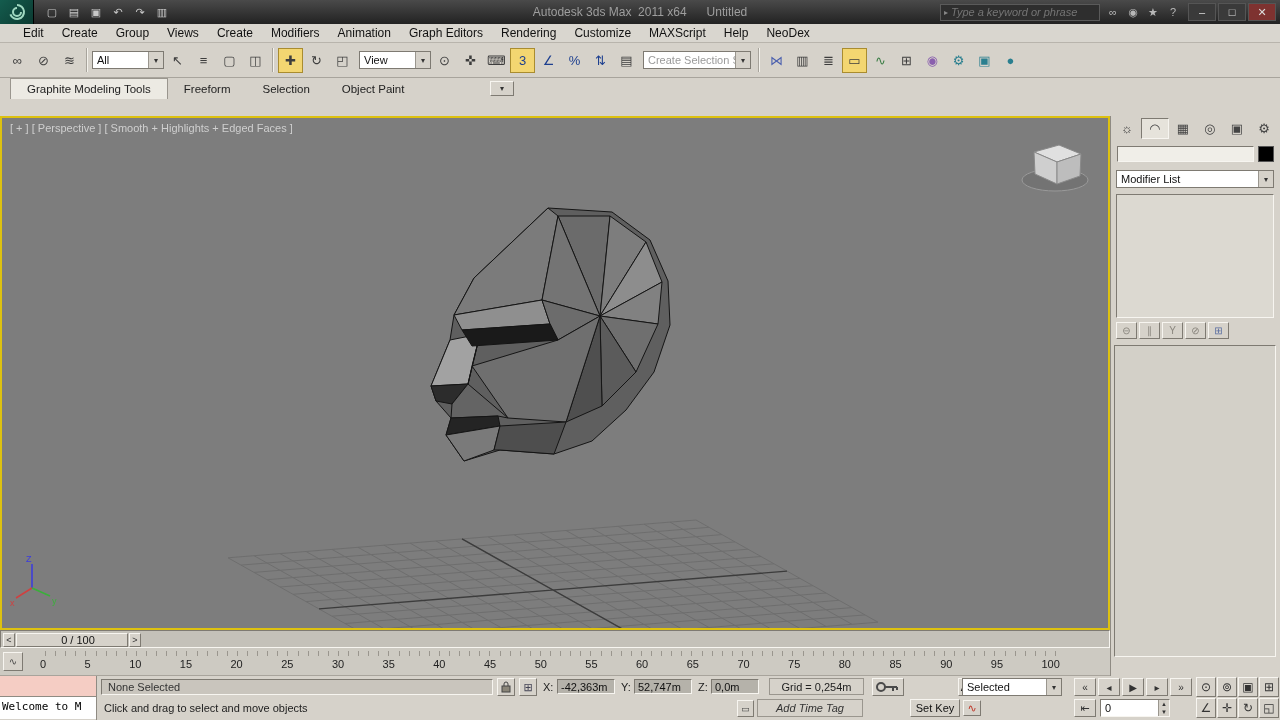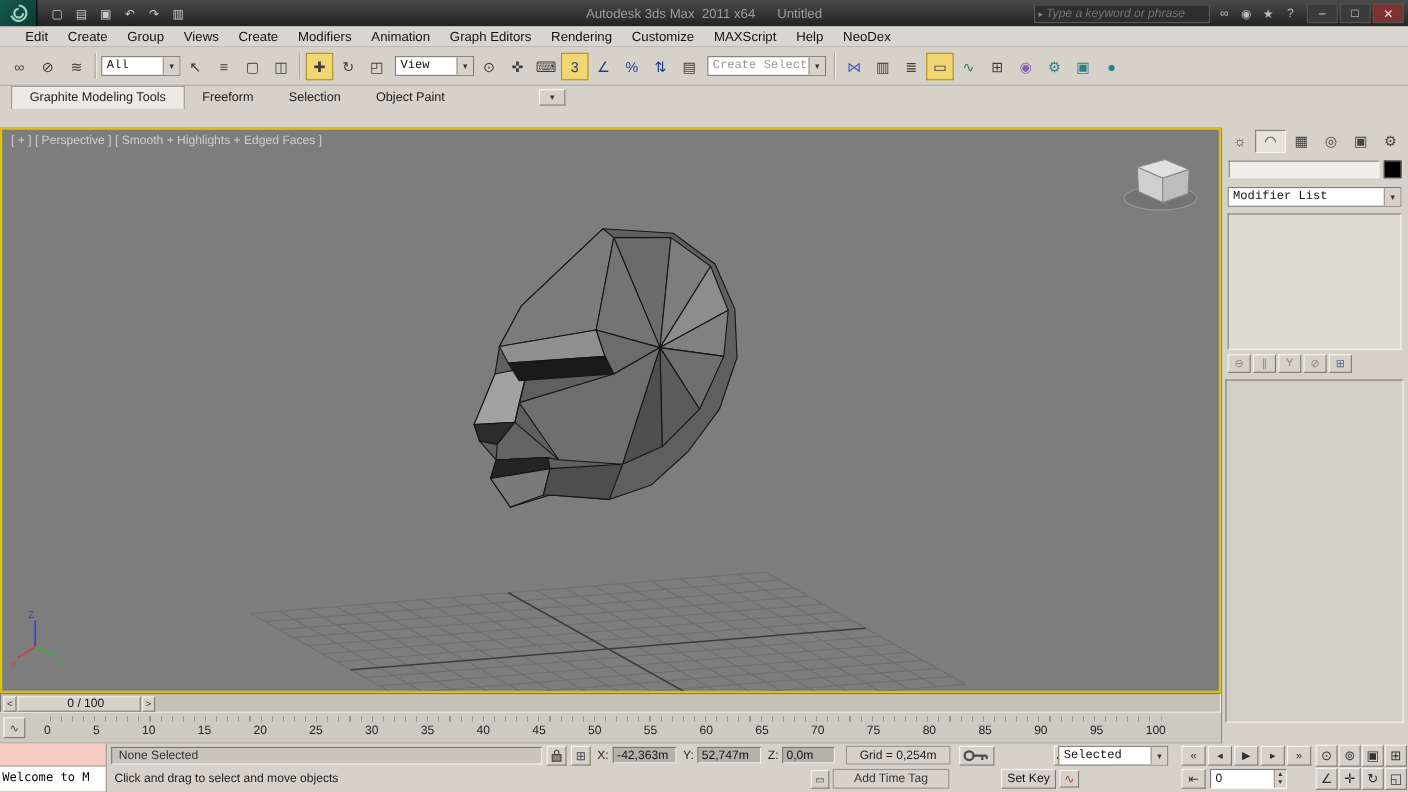--- a/index.html
+++ b/index.html
@@ -40,21 +40,21 @@
   
   #maintoolbar { position:absolute; left:0; top:43px; width:1280px; height:35px; background:#d6d2ca;
     border-bottom:1px solid #a8a49c; display:flex; align-items:center; padding:0 5px; gap:1px; }
   .tbtn { width:25px; height:25px; display:flex; align-items:center; justify-content:center;
     border:1px solid transparent; color:#3d3d3d; }
   .tbtn .glyph { color:inherit; }
   .tbtn.active { background:#f3d671; border:1px solid #a98c2f; }
   .tsep { width:2px; height:24px; border-left:1px solid #a8a49c; border-right:1px solid #f4f2ec; margin:0 3px; }
   .combo { background:#fff; border:1px solid #7e7a72; height:18px; display:flex; align-items:center;
     font-size:11px; color:#111; }
-  .combo .combo-val { padding-left:4px; white-space:nowrap; overflow:hidden; flex:1;font-family:Liberation Mono, monospace; }
+  .combo .combo-val { padding-left:4px; white-space:nowrap; overflow:hidden; flex:1; }
   .combo .combo-val.ghost { color:#9a9a9a; }
   .combo .combo-arrow { width:15px; height:100%; background:#d6d2ca; border-left:1px solid #9a968e;
     display:flex; align-items:center; justify-content:center; font-size:8px; color:#333; flex:none; }
 
   
   #ribbontabs { position:absolute; left:0; top:78px; width:1280px; height:21px; background:#d6d2ca;
     display:flex; align-items:flex-end; padding-left:10px; }
   .rtab { padding:0 16px; font-size:11.5px; color:#222; height:20px; line-height:20px; }
   .rtab.active { background:#eceae3; border:1px solid #9a968e; border-bottom:none; height:21px; line-height:21px; }
   #ribbon-dropdown { width:24px; height:15px; margin:0 0 3px 18px; display:flex; align-items:center;
@@ -138,21 +138,21 @@
     align-items:center; justify-content:center; font-size:11px; color:#333; }
   #framefield { position:absolute; left:1100px; top:23px; width:70px; height:18px; background:#fff;
     font-size:11px; color:#111; display:flex; align-items:center; padding-left:4px; }
   #framefield .spin { margin-left:auto; display:flex; flex-direction:column; width:11px; height:100%; }
   #framefield .spin span { flex:1; font-size:6px; color:#333; display:flex; align-items:center;
     justify-content:center; background:#d6d2ca; border-left:1px solid #9a968e; }
   #prompt { position:absolute; left:104px; top:26px; font-size:11px; color:#222; }
   #tagicon-btn { position:absolute; left:737px; top:24px; width:17px; height:17px; display:flex;
     align-items:center; justify-content:center; font-size:9px; color:#444; }
   #timetag-box { position:absolute; left:757px; top:23px; width:106px; height:18px; border:1px solid #9a968e;
-    font-size:11px; color:#333; display:flex; align-items:center; justify-content:center; }
+    font-size:11px; color:#333; display:flex; align-items:center; justify-content:center;font-style:italic; }
   #navcluster { position:absolute; left:1196px; top:1px; display:grid; grid-template-columns:repeat(4,20px);
     grid-auto-rows:20px; gap:1px; }
   .navbtn { display:flex; align-items:center; justify-content:center; font-size:12px; color:#333; }
 </style>
 </head>
 <body>
 
 <div id="app">
 
   <div id="titlebar">

